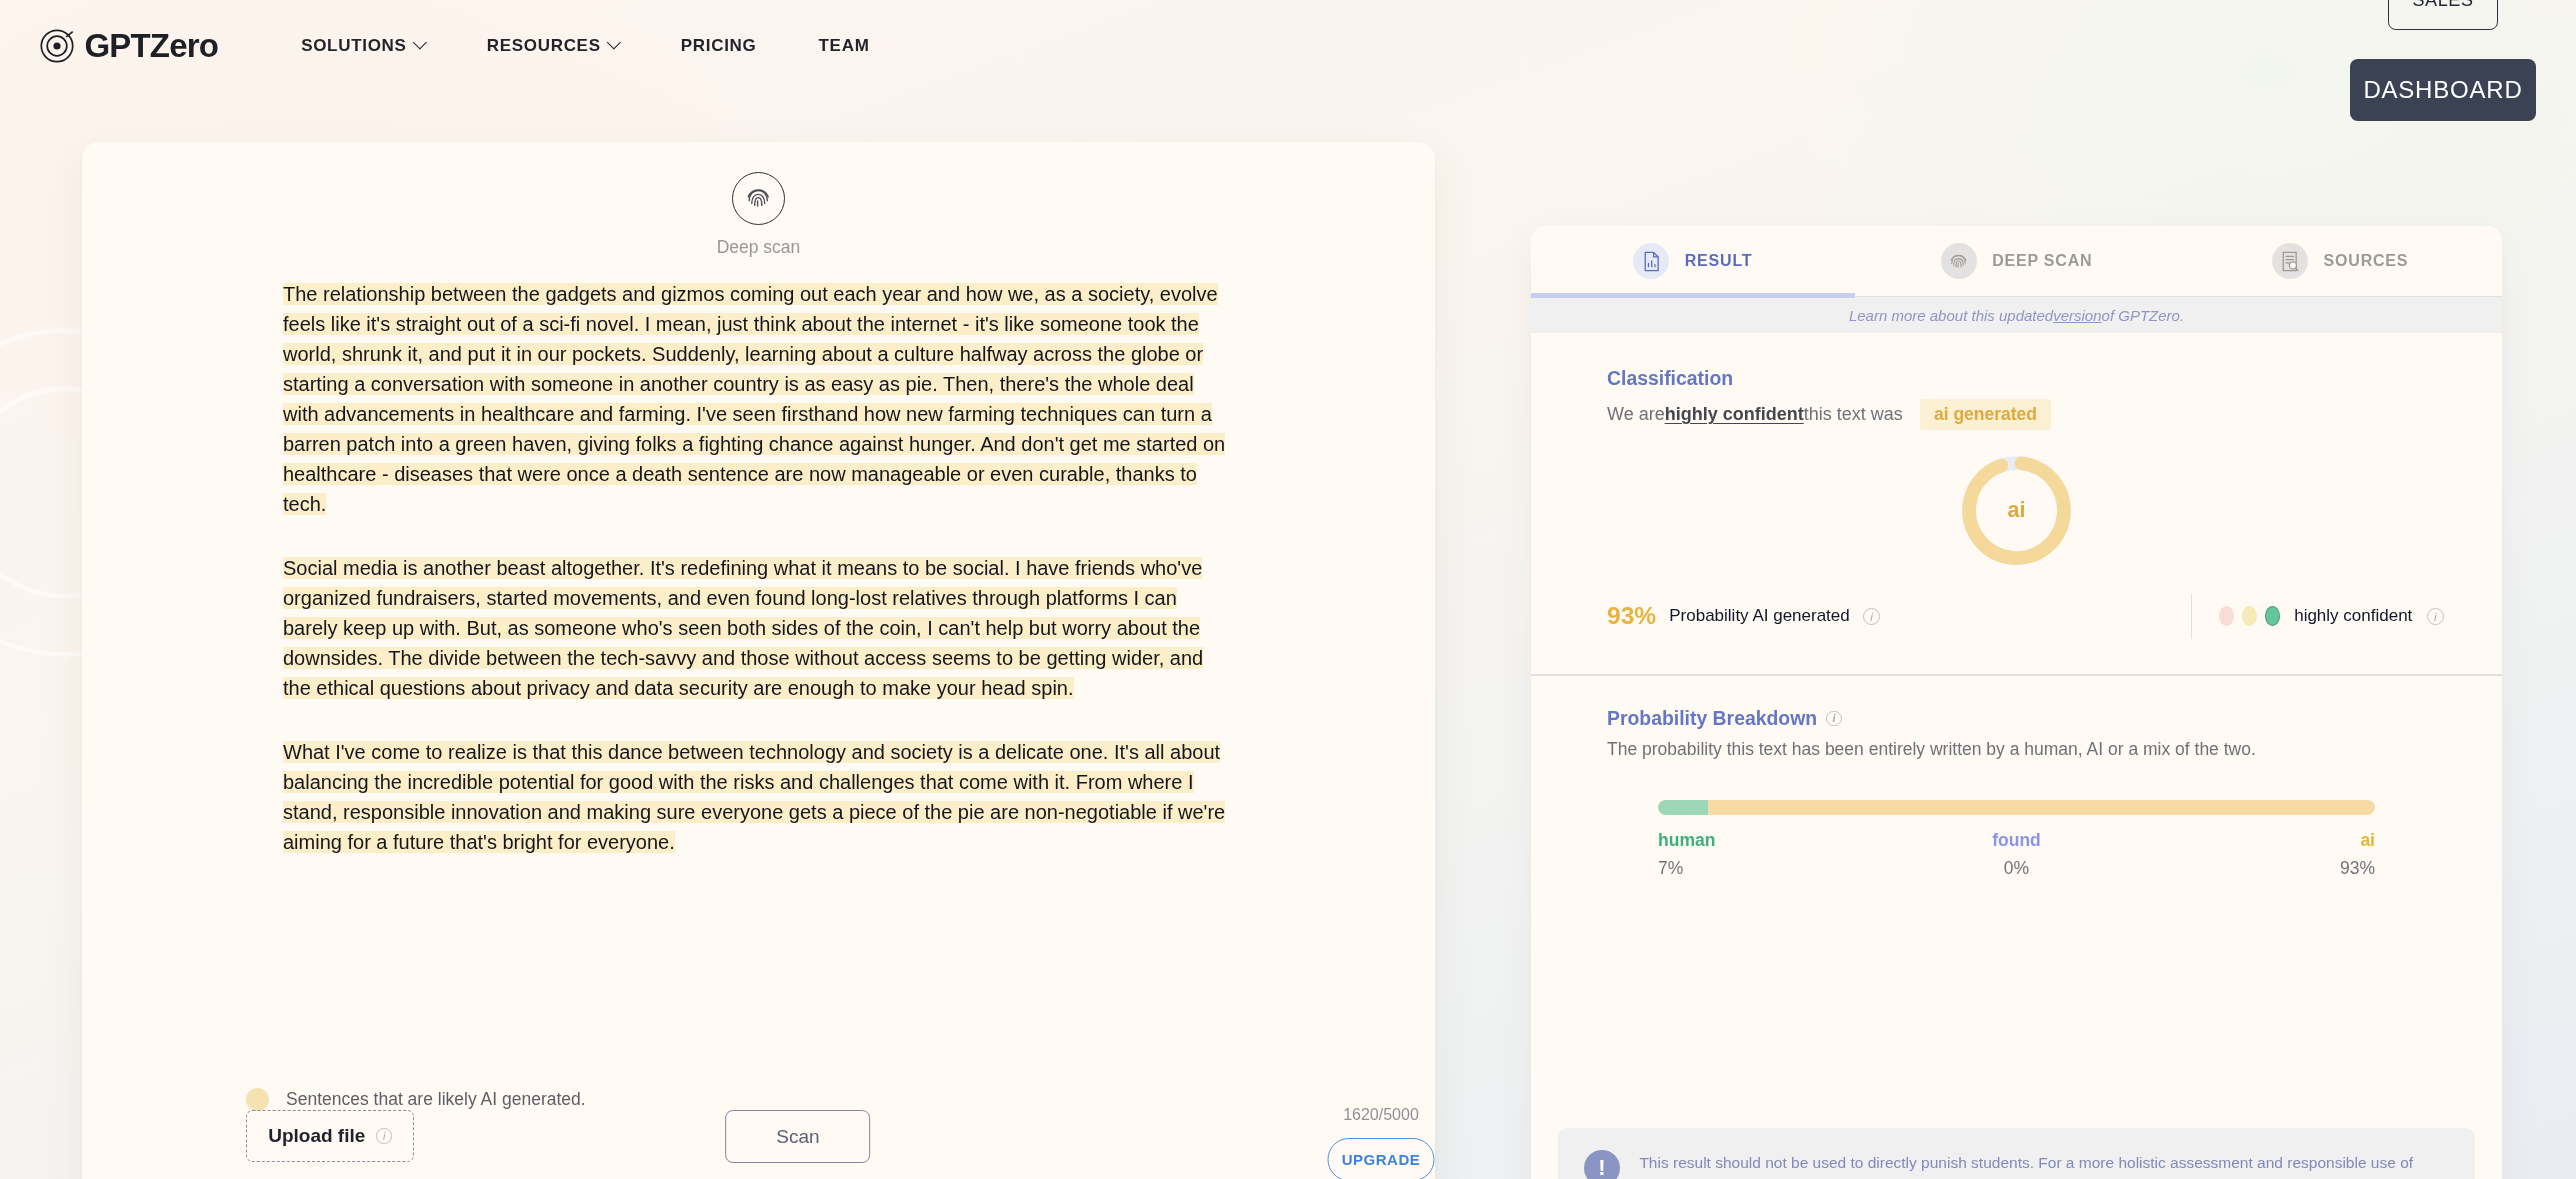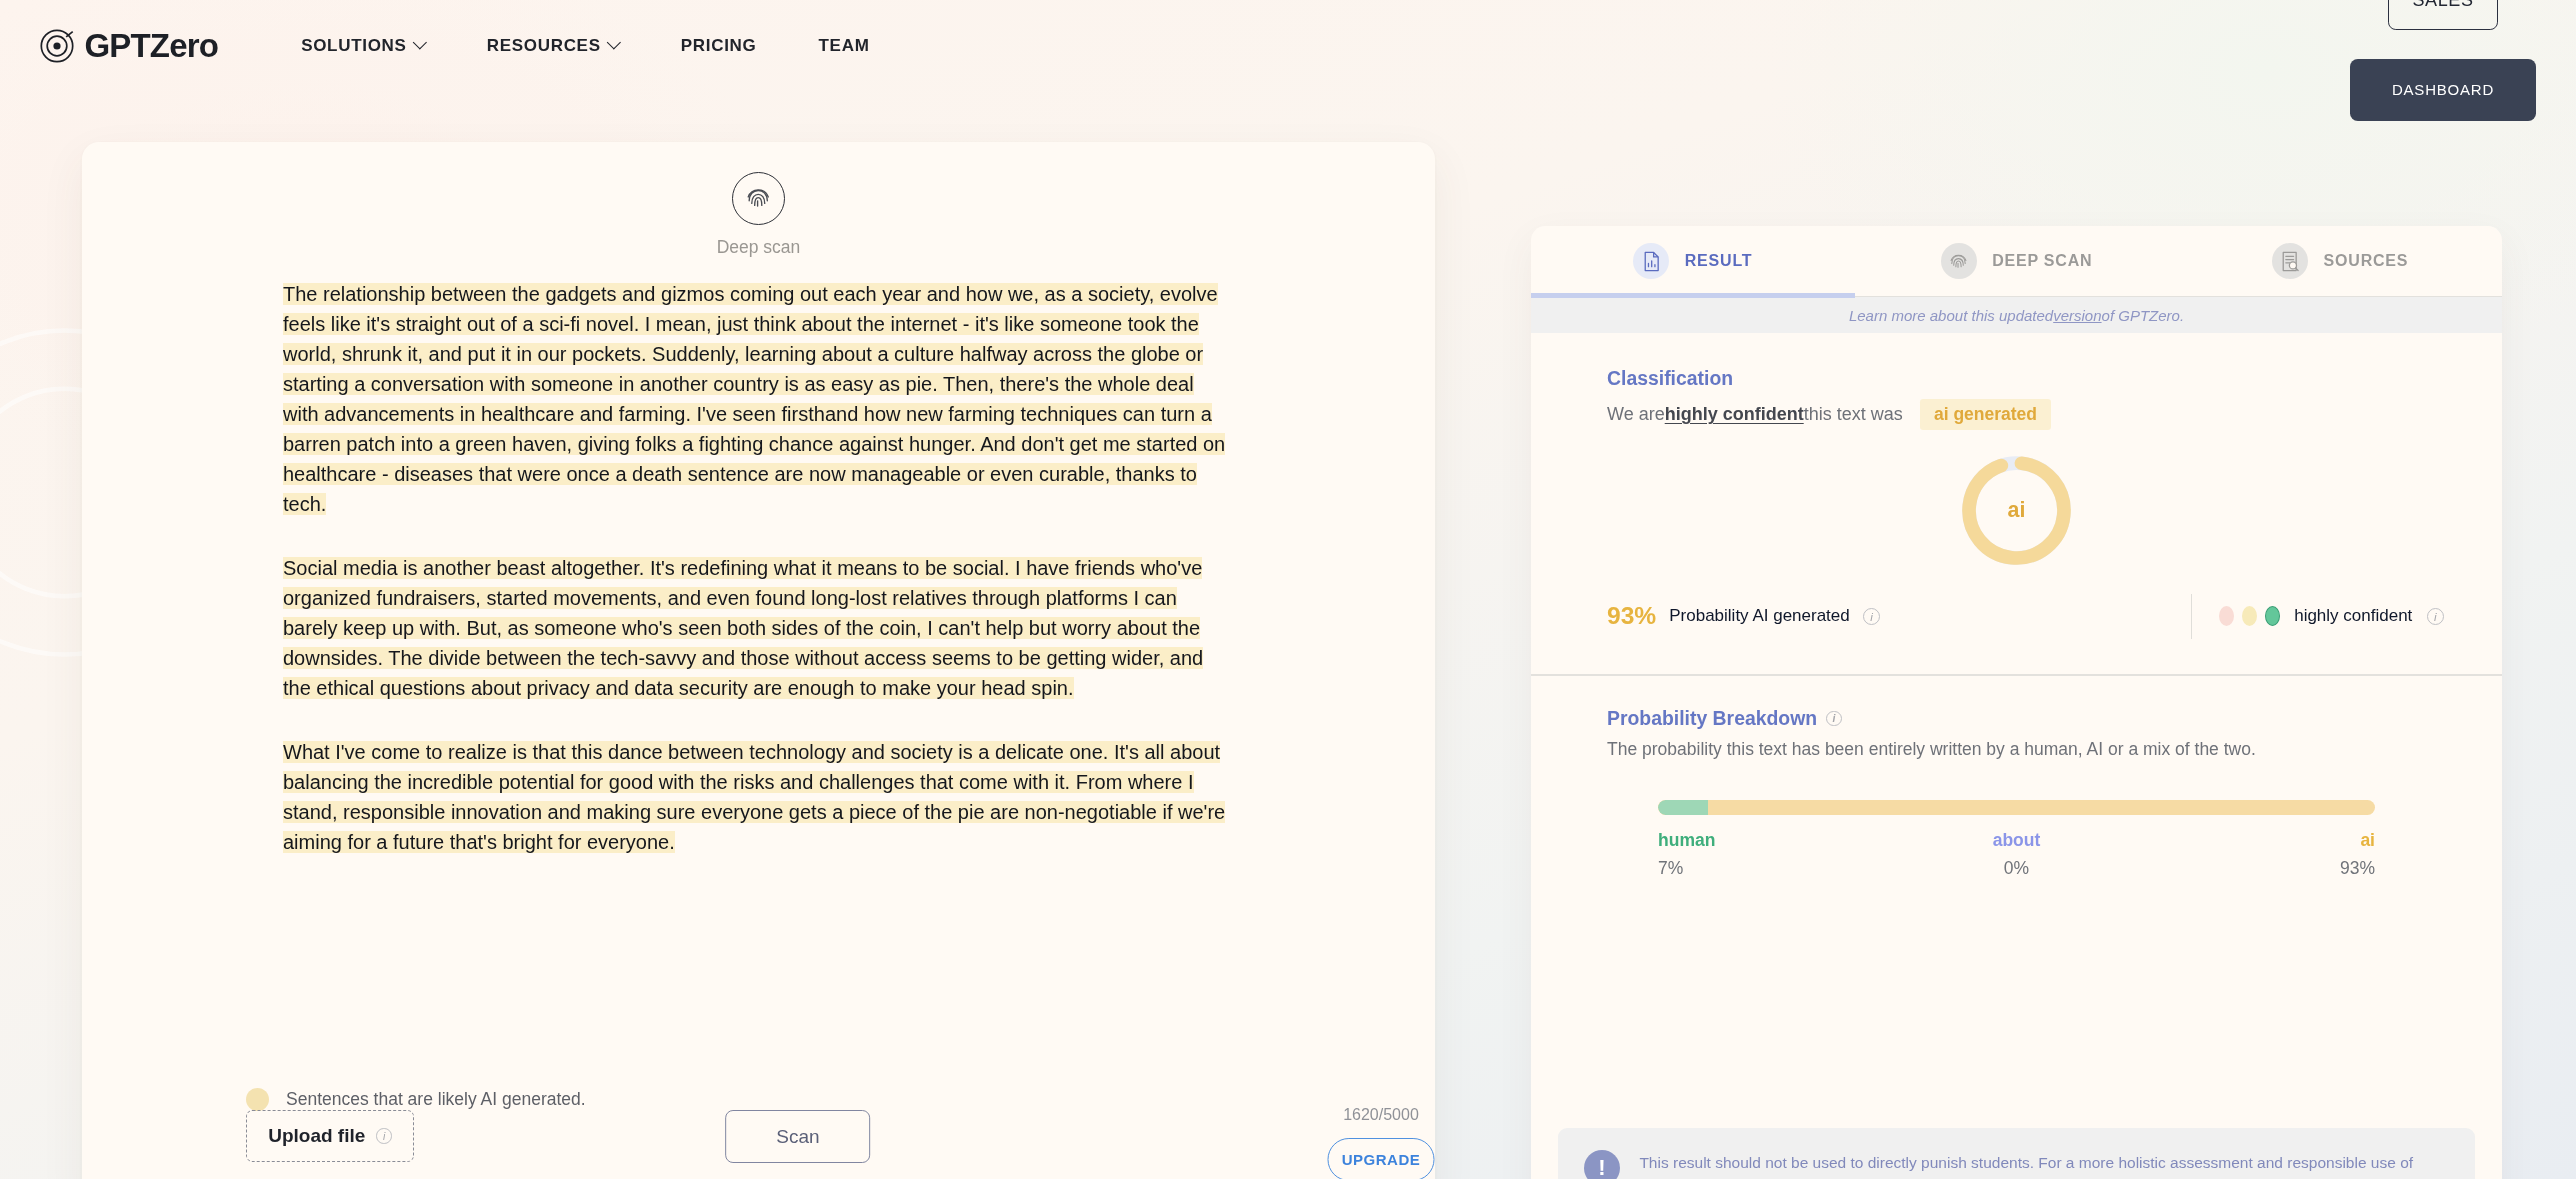--- a/index.html
+++ b/index.html
@@ -30,21 +30,21 @@
   .chev{ display:inline-block; width:9.7px;height:9.7px; border-right:1.9px solid #21242b;border-bottom:1.9px solid #21242b;
          transform:rotate(45deg) translate(-2.6px,-2.6px); }
   .nav-right{ margin-left:auto; display:flex; align-items:center; gap:28.5px;flex-direction:column; }
   .btn-sales{
     width:110px;height:60px;border:1.9px solid #2b3040;border-radius:7.8px;background:transparent;
     font-size:18px;font-weight:400;letter-spacing:0.6px;color:#222733;cursor:pointer;
     font-family:"Liberation Sans",sans-serif;
   }
   .btn-dash{
     width:186px;height:62px;border:none;border-radius:7.8px;background:#3a4254;
-    font-size:15px;font-weight:400;letter-spacing:0.8px;color:#ffffff;cursor:pointer;
+    font-size:24px;font-weight:400;letter-spacing:0.8px;color:#ffffff;cursor:pointer;
     font-family:"Liberation Sans",sans-serif;
   }
 
   
   .stage{ position:relative; width:2576px; height:1089px; }
 
   .deco{ position:absolute; pointer-events:none; }
   .deco-left{ left:-104px; top:233px; opacity:.55; }
   .deco-bottom{ left:78px; top:894px; opacity:.7; }
 
@@ -378,21 +378,21 @@
       <div class="bd-bar-wrap">
         <div class="bd-bar">
           <div class="bd-human" id="bd-human-seg" style="width: 7%;"></div>
         </div>
         <div class="bd-labels">
           <div class="bd-col first">
             <div class="bd-name c-human">human</div>
             <div class="bd-val">7%</div>
           </div>
           <div class="bd-col">
-            <div class="bd-name c-mixed">about</div>
+            <div class="bd-name c-mixed">found</div>
             <div class="bd-val">0%</div>
           </div>
           <div class="bd-col last">
             <div class="bd-name c-ai">ai</div>
             <div class="bd-val">93%</div>
           </div>
         </div>
       </div>
     </div>
 

